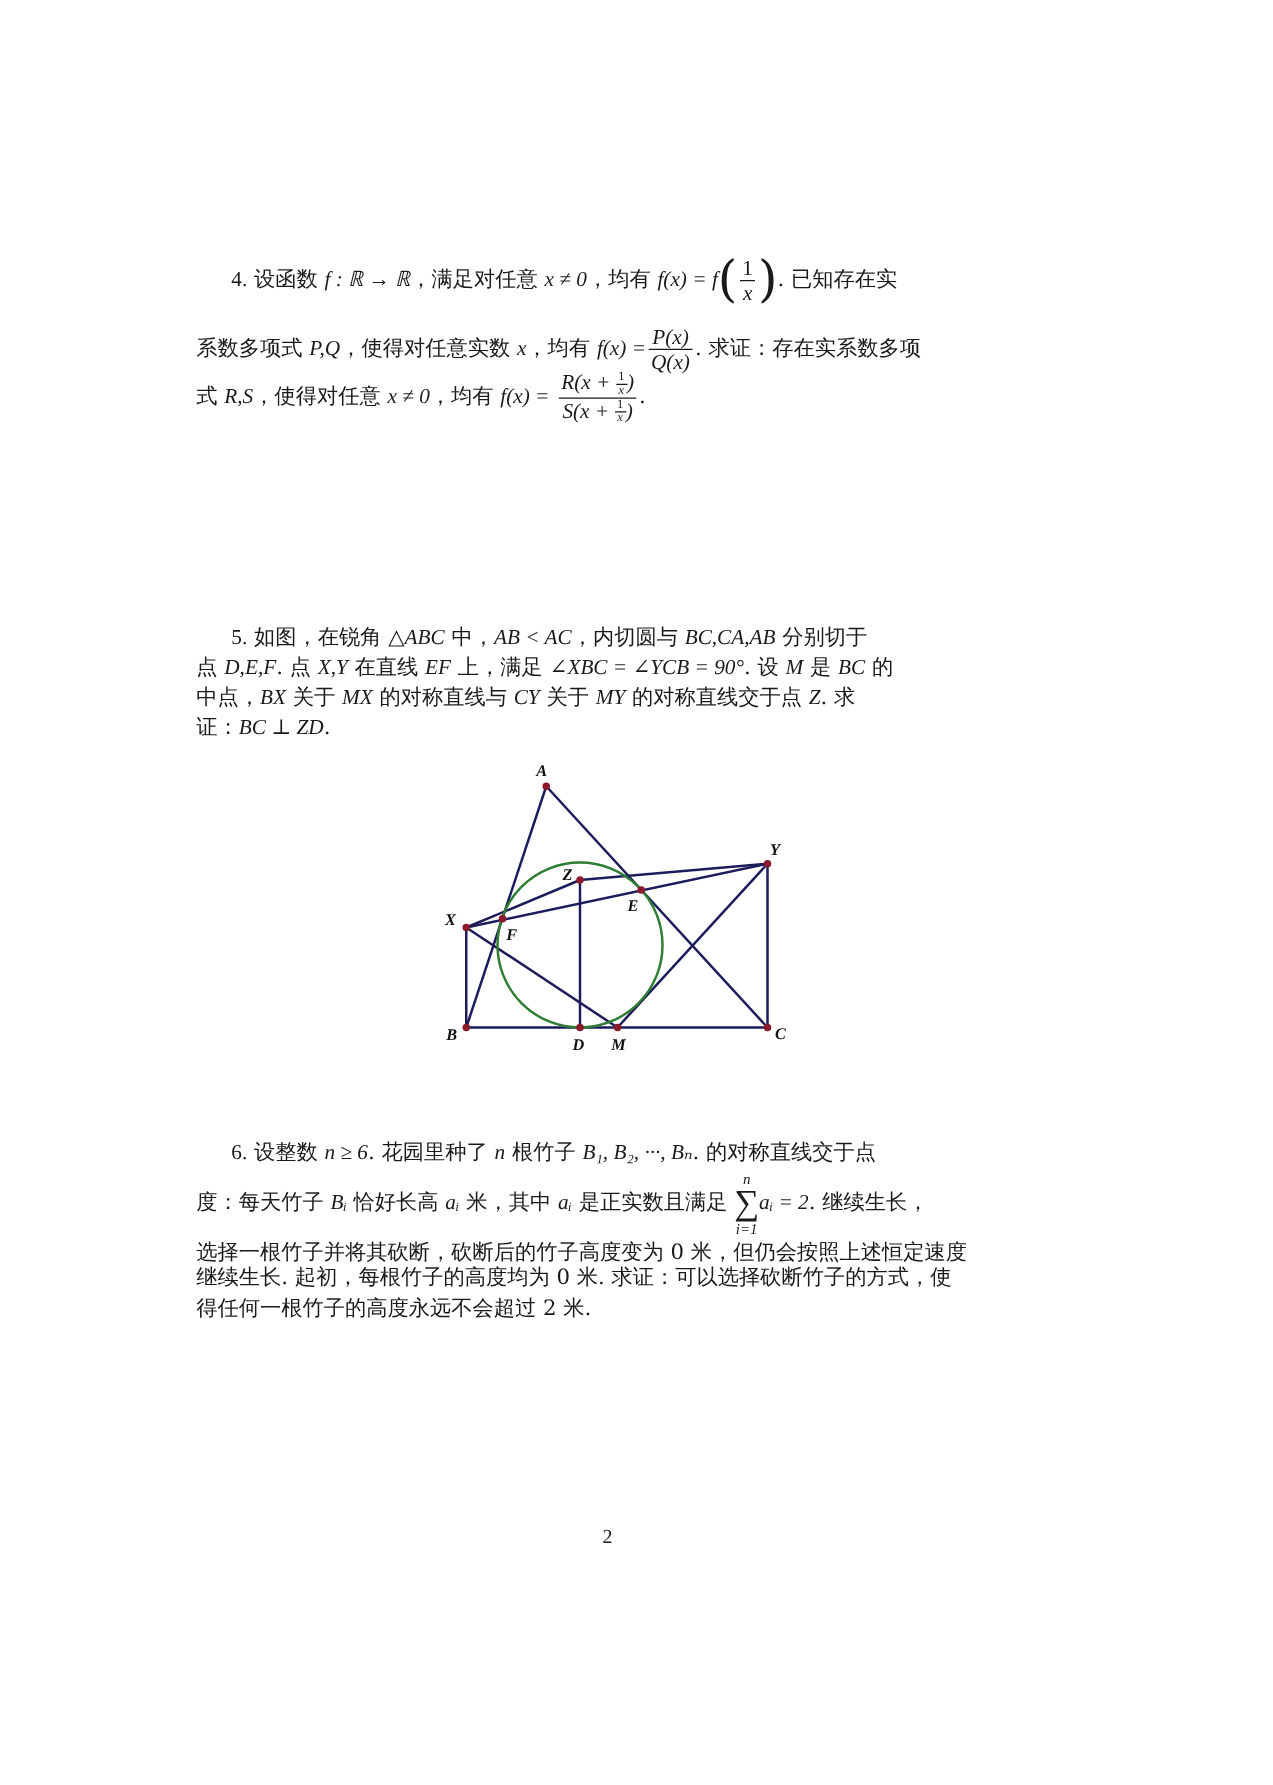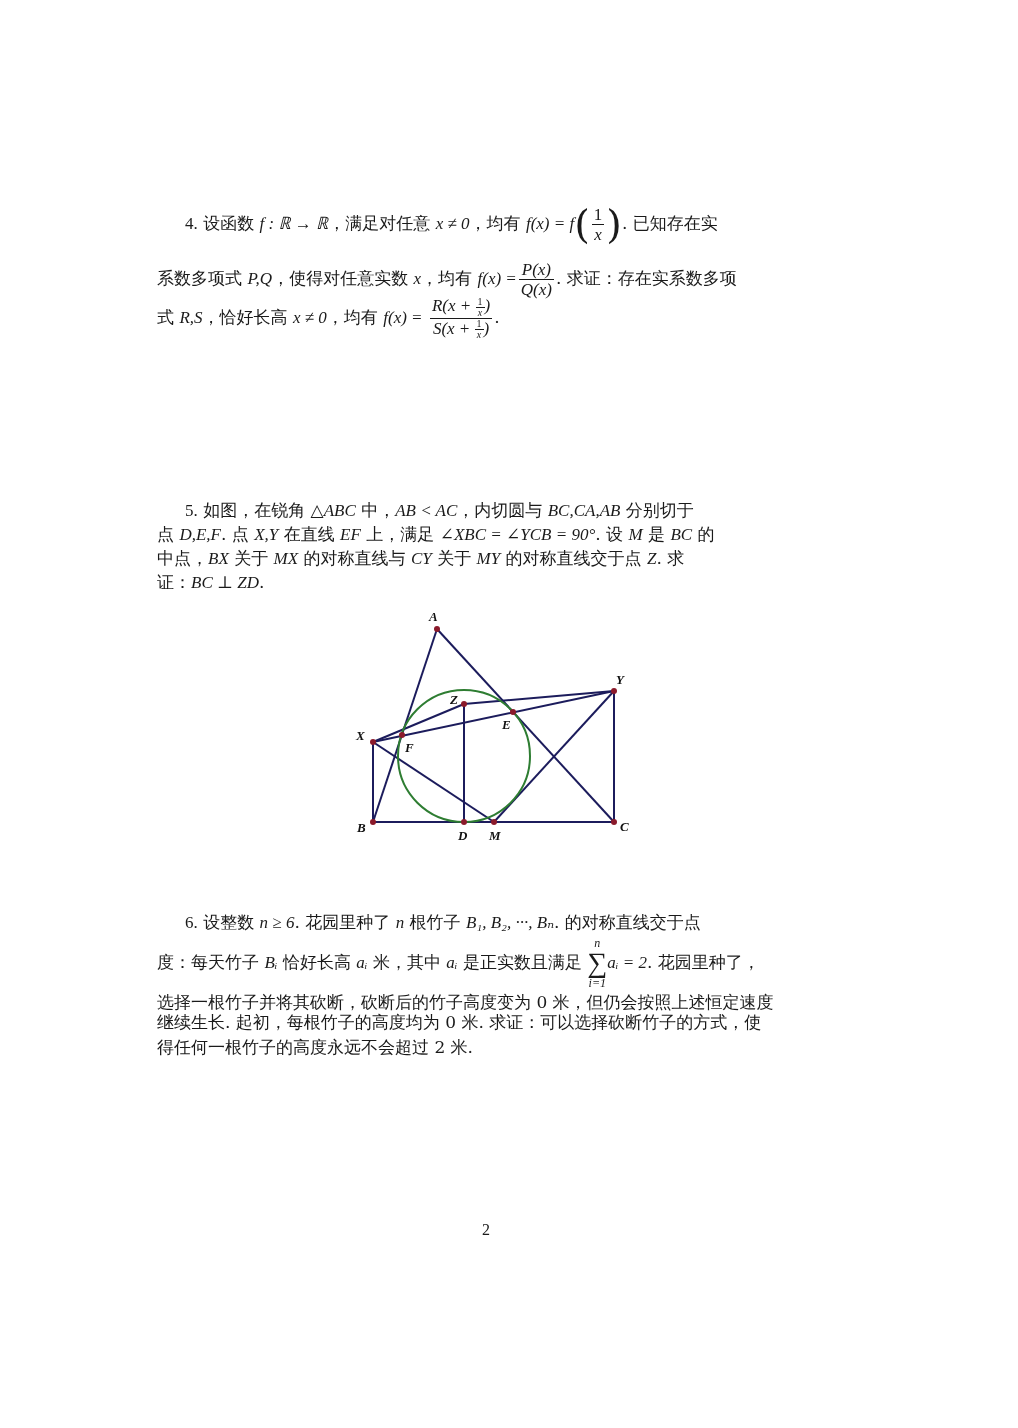--- a/index.html
+++ b/index.html
@@ -31,21 +31,21 @@
 
 <div class="problem" style="top:200px;">
   <div class="line indent" style="top:4px;">
     <span class="r">4.</span>
     <span>设函数 </span><span class="m">f : ℝ → ℝ</span><span>，满足对任意 </span><span class="m">x ≠ 0</span><span>，均有 </span><span class="m">f(x) = f</span><span class="bigparen">(</span><span class="frac"><span class="num r">1</span><span class="den m">x</span></span><span class="bigparen">)</span><span>. 已知存在实</span>
   </div>
   <div class="line" style="top:48px;margin-top:12px;">
     <span>系数多项式 </span><span class="m">P,Q</span><span>，使得对任意实数 </span><span class="m">x</span><span>，均有 </span><span class="m">f(x) =</span><span class="frac"><span class="num m">P(x)</span><span class="den m">Q(x)</span></span><span>. 求证：存在实系数多项</span>
   </div>
   <div class="line" style="top:96px;">
-    <span>式 </span><span class="m">R,S</span><span>，恰好长高 </span><span class="m">x ≠ 0</span><span>，均有 </span><span class="m">f(x) =</span>
+    <span>式 </span><span class="m">R,S</span><span>，使得对任意 </span><span class="m">x ≠ 0</span><span>，均有 </span><span class="m">f(x) =</span>
     <span class="frac">
       <span class="num m"><span>R(x + </span><span class="sfrac"><span class="num r">1</span><span class="den m">x</span></span><span>)</span></span>
       <span class="den m"><span>S(x + </span><span class="sfrac"><span class="num r">1</span><span class="den m">x</span></span><span>)</span></span>
     </span><span>.</span>
   </div>
 </div>
 
 <div class="problem" style="top:500px;">
   <div class="line indent" style="top:0px;">
     <span class="r">5.</span>
@@ -106,21 +106,21 @@
   <text class="lbl" x="276" y="84">Y</text>
   <text class="lbl" x="110" y="104">Z</text>
 </svg>
 
 <div class="problem" style="top:912px;">
   <div class="line indent" style="top:0px;">
     <span class="r">6.</span>
     <span>设整数 </span><span class="m">n ≥ 6</span><span>. 花园里种了 </span><span class="m">n</span><span> 根竹子 </span><span class="m">B₁, B₂, ···, Bₙ</span><span>. 的对称直线交于点</span>
   </div>
   <div class="line" style="top:24px;">
-    <span>度：每天竹子 </span><span class="m">Bᵢ</span><span> 恰好长高 </span><span class="m">aᵢ</span><span> 米，其中 </span><span class="m">aᵢ</span><span> 是正实数且满足 </span><span class="sum"><span class="lim">n</span><span class="sig r">∑</span><span class="lim">i=1</span></span><span class="m">aᵢ = 2</span><span>. 花园里种了，</span>
+    <span>度：每天竹子 </span><span class="m">Bᵢ</span><span> 恰好长高 </span><span class="m">aᵢ</span><span> 米，其中 </span><span class="m">aᵢ</span><span> 是正实数且满足 </span><span class="sum"><span class="lim">n</span><span class="sig r">∑</span><span class="lim">i=1</span></span><span class="m">aᵢ = 2</span><span>. 继续生长，</span>
   </div>
   <div class="line" style="top:80px;">
     <span>选择一根竹子并将其砍断，砍断后的竹子高度变为 0 米，但仍会按照上述恒定速度</span>
   </div>
   <div class="line" style="top:100px;">
     <span>继续生长. 起初，每根竹子的高度均为 0 米. 求证：可以选择砍断竹子的方式，使</span>
   </div>
   <div class="line" style="top:125px;">
     <span>得任何一根竹子的高度永远不会超过 2 米.</span>
   </div>

